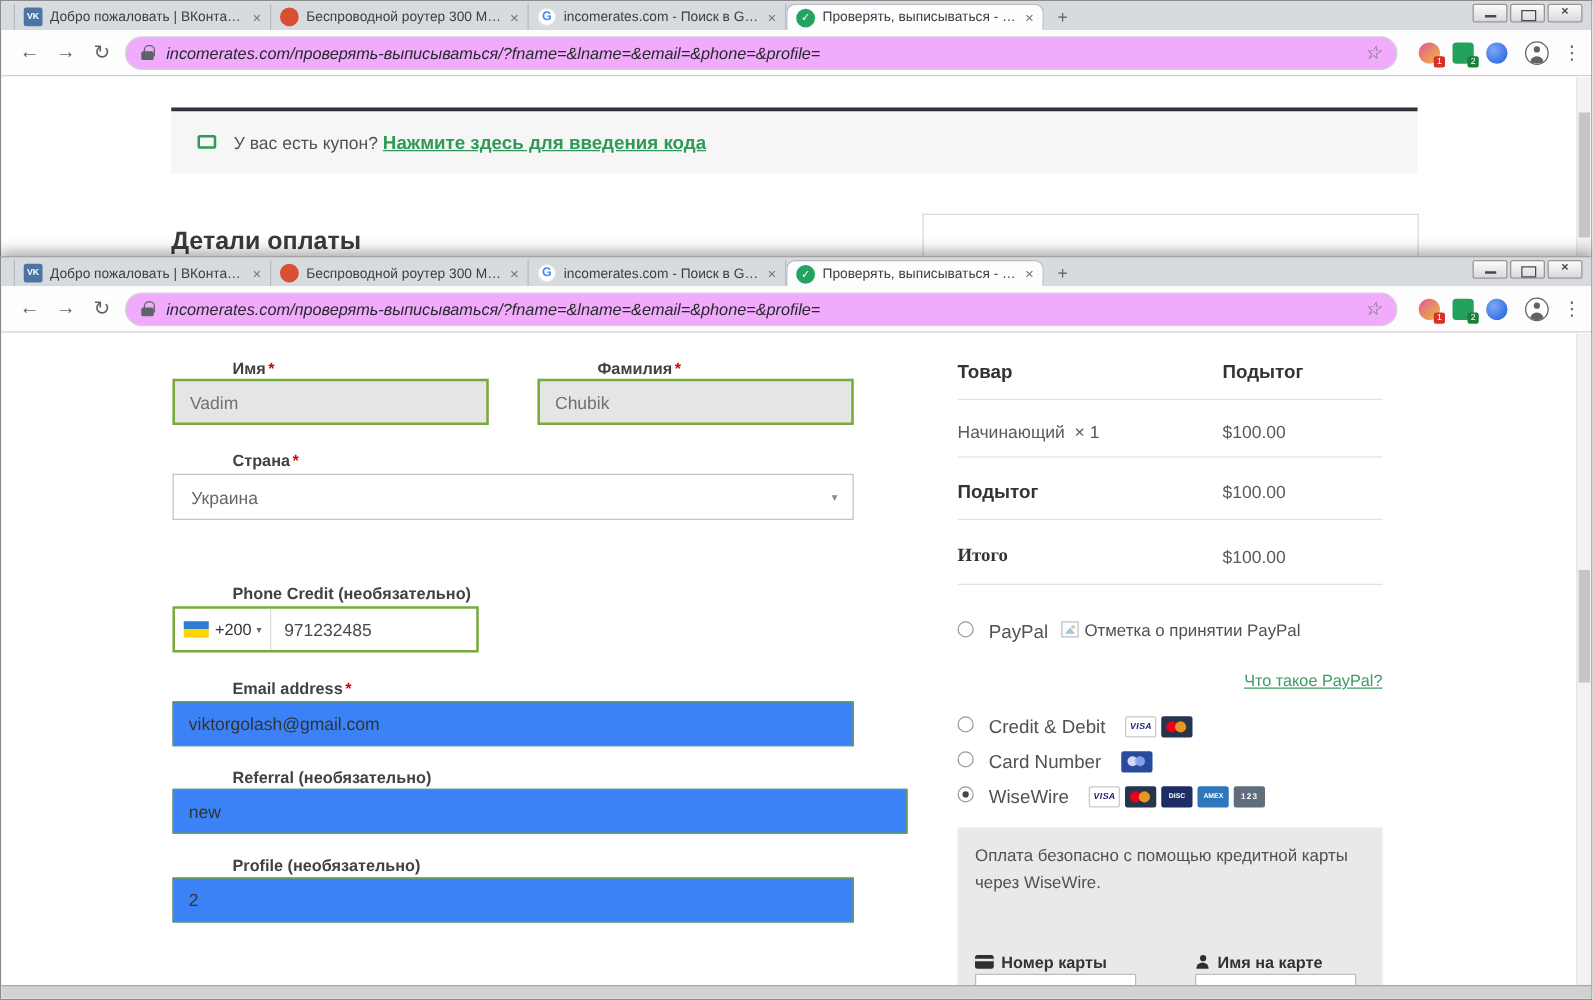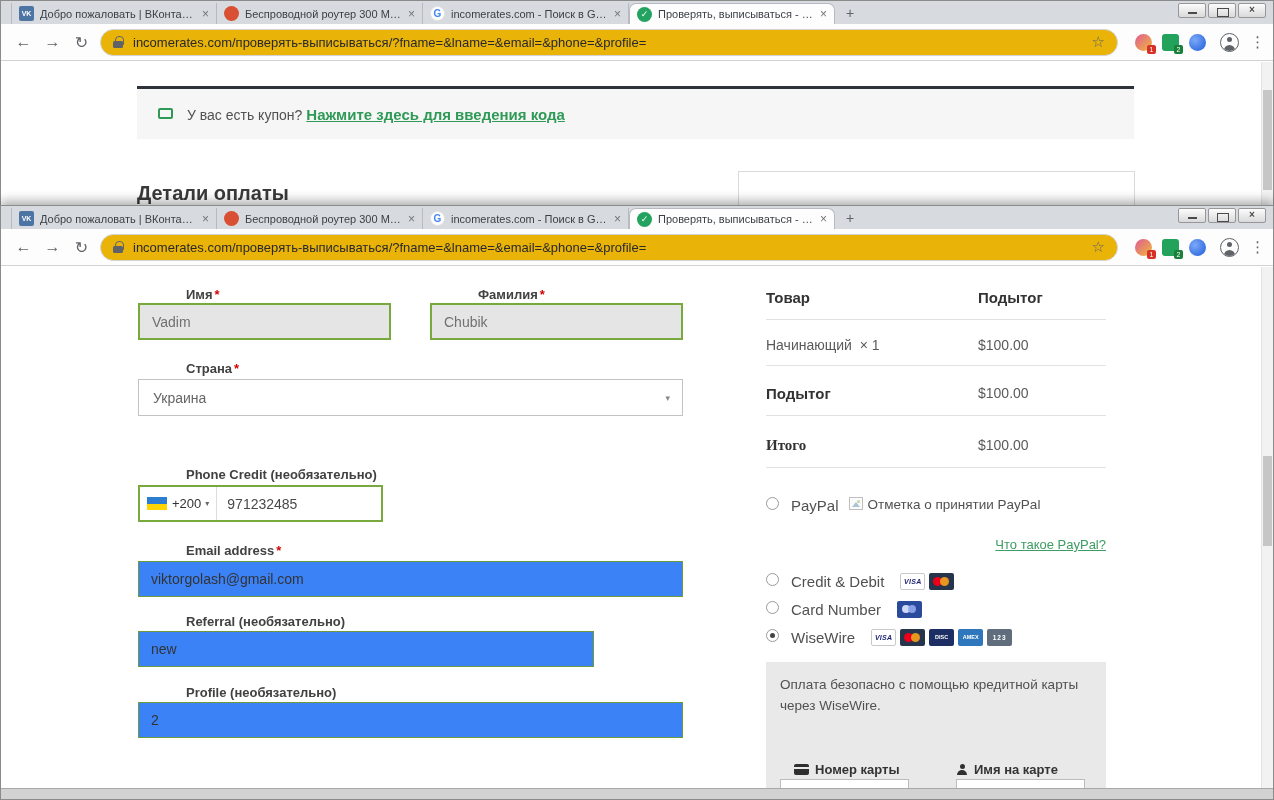--- a/index.html
+++ b/index.html
@@ -28,21 +28,21 @@
 
   .winbtns { position:absolute; top:2px; right:7px; display:flex; z-index:3; }
   .winbtn { position:relative; width:28px; height:15px; margin-left:2px; border:1px solid #979797; border-radius:2px; background:linear-gradient(#fcfcfc,#d9d9d9); text-align:center; }
   .wb-min::after { content:""; position:absolute; left:9px; bottom:3px; width:9px; height:2.5px; background:#4a4a4a; }
   .wb-max::after { content:""; position:absolute; left:8px; top:3.5px; width:10px; height:7px; border:1.5px solid #4a4a4a; }
   .wb-close { font-size:10px; line-height:12px; color:#4a4a4a; font-weight:bold; }
 
   
   .toolbar { position:relative; height:37px; background:#fdfdfd; border-bottom:1px solid #d2d2d2; display:flex; align-items:center; padding:0 8px; }
   .navbtn { width:29px; text-align:center; font-size:16px; color:#5f6368; flex:none; }
-  .omnibox { flex:1; height:27px; border:1px solid #d2d2d2; border-radius:14px; background:#eab308; display:flex; align-items:center; padding:0 12px; margin:0 12px 0 4px; }
+  .omnibox { flex:1; height:27px; border:1px solid #d2d2d2; border-radius:14px; background:#f0abfc; display:flex; align-items:center; padding:0 12px; margin:0 12px 0 4px;font-style:italic; }
   .siteinfo { position:relative; width:10px; height:12px; margin-right:10px; flex:none; }
   .siteinfo::before { content:""; position:absolute; left:1.5px; top:0; width:7px; height:7px; border:1.5px solid #5f6368; border-radius:4px 4px 0 0; }
   .siteinfo::after { content:""; position:absolute; left:0; bottom:0; width:10px; height:7px; background:#5f6368; border-radius:1.5px; }
   .urltext { flex:1; font-size:13px; color:#27292d; white-space:nowrap; overflow:hidden; }
   .star { font-size:15px; color:#5f6368; flex:none; }
   .exticon { position:relative; width:17px; height:17px; margin:0 5px; flex:none; }
   .ext1 { background:linear-gradient(135deg,#df5a92,#f0bb3c); border-radius:50%; }
   .ext2 { background:#23a25b; border-radius:3px; }
   .ext3 { background:radial-gradient(circle at 35% 35%, #7ca8f8, #1c5cd9); border-radius:50%; }
   .badge { position:absolute; right:-4px; bottom:-3px; min-width:9px; height:9px; border-radius:2px; font-size:7px; line-height:9px; color:#fff; text-align:center; padding:0 1px; }
@@ -257,21 +257,21 @@
         <span class="dialcode">+200</span>
         <span class="caret-sm">▾</span>
       </div>
       <input class="phoneinput" value="971232485" style="">
     </div>
 
     <div class="flabel" style="left:137px; top:276px;"><span>Email address</span><span class="req">*</span></div>
     <input class="tinput autofill" style="left: 137px; top: 294px; width: 545px;" value="viktorgolash@gmail.com">
 
     <div class="flabel" style="left:137px; top:347px;">Referral (необязательно)</div>
-    <input class="tinput autofill" style="left: 137px; top: 364px; width: 456px;" value="new">
+    <input class="tinput autofill" style="left: 137px; top: 364px; width: 588px;" value="new">
 
     <div class="flabel" style="left:137px; top:418px;">Profile (необязательно)</div>
     <input class="tinput autofill" style="left: 137px; top: 435px; width: 545px;" value="2">
 
     <div class="ohead" style="left:765px; top:22px;">Товар</div>
     <div class="ohead" style="left:977px; top:22px;">Подытог</div>
     <div class="oline" style="top:52px;"></div>
 
     <div class="otext" style="left:765px; top:70px;"><span>Начинающий</span>&nbsp;&nbsp;<span>× 1</span></div>
     <div class="otext" style="left:977px; top:70px;">$100.00</div>
@@ -317,21 +317,21 @@
         <span class="ci ci-visa">VISA</span>
         <span class="ci ci-mc"></span>
         <span class="ci ci-disc">DISC</span>
         <span class="ci ci-amex">AMEX</span>
         <span class="ci ci-cvc">123</span>
       </span>
     </div>
 
     <div class="wisebox">
       <div class="wisenote">Оплата безопасно с помощью кредитной карты через WiseWire.</div>
-      <div class="cardlabel" style="left:28px;text-align:right;">
+      <div class="cardlabel" style="left:14px;text-align:right;">
         <span class="glyph-card"></span>
         <span>Номер карты</span>
       </div>
       <div class="cardlabel" style="left:190px;">
         <span class="glyph-person"></span>
         <span>Имя на карте</span>
       </div>
       <div class="cardfield" style="left:14px;"></div>
       <div class="cardfield" style="left:190px;"></div>
     </div>

